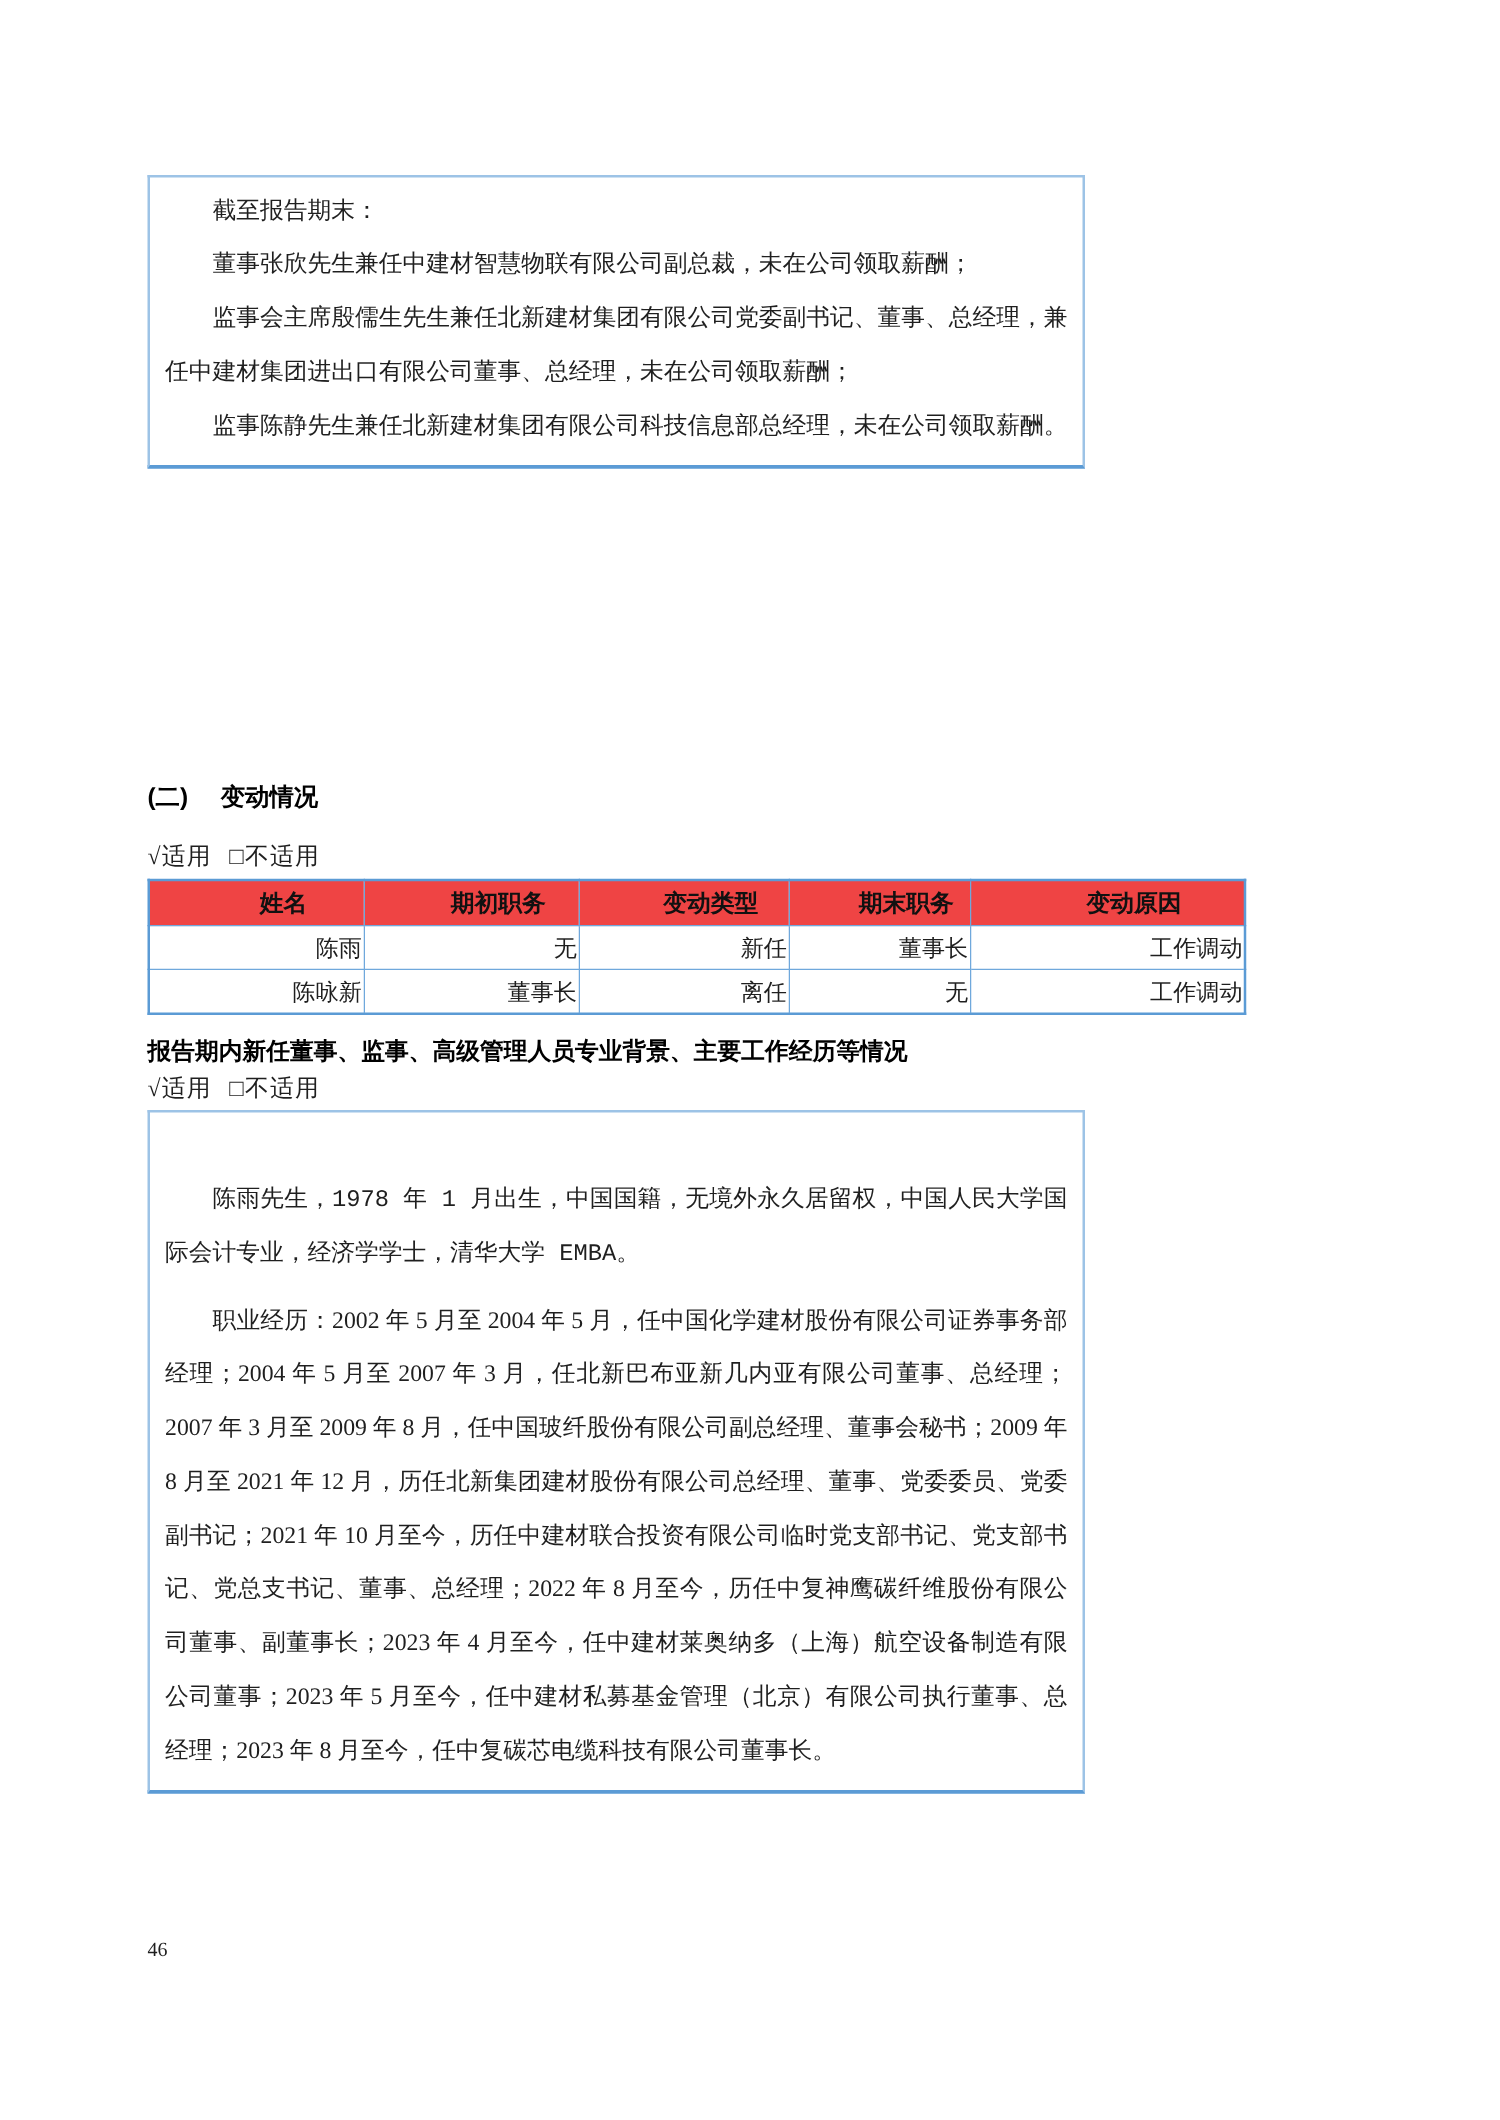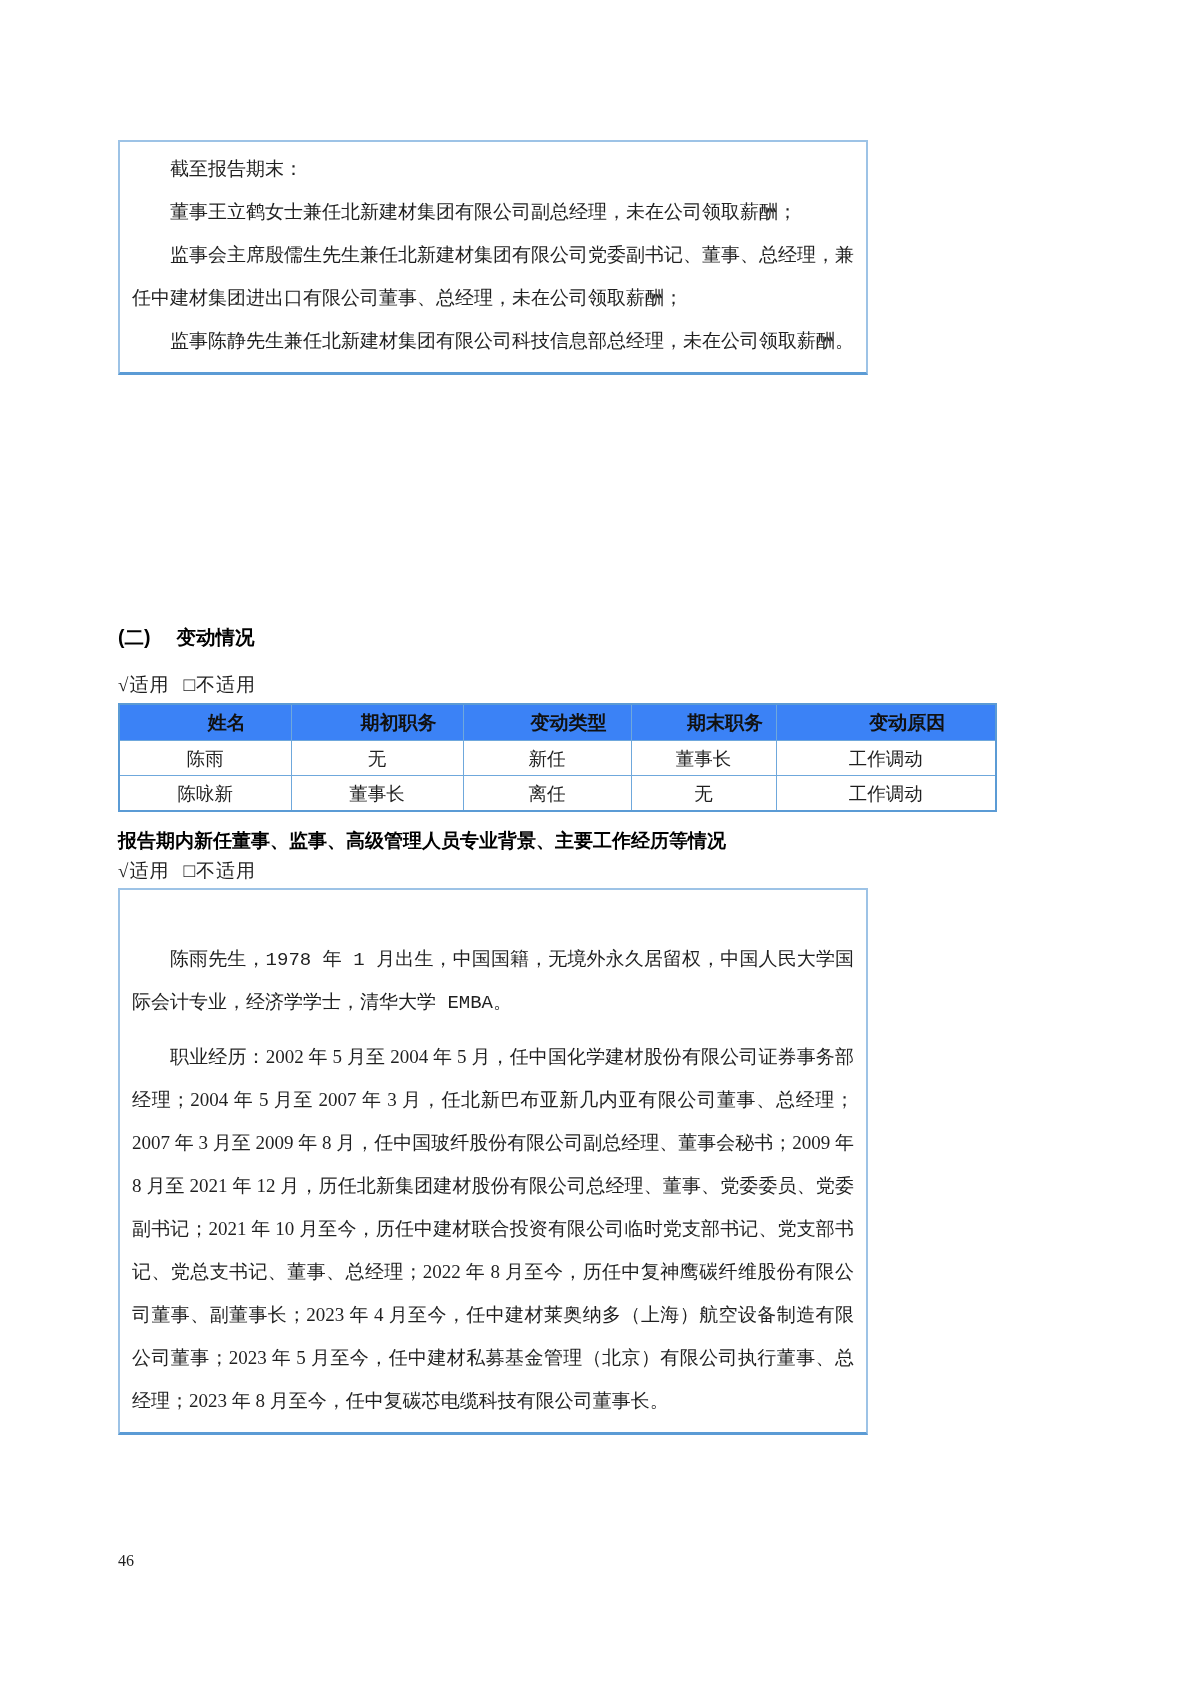--- a/index.html
+++ b/index.html
@@ -39,27 +39,27 @@
     font-size:19px;color:#1f1f1f;letter-spacing:1px;
   }
   .applicable .gap{display:inline-block;width:14px;}
 
   
   table.change{
     border-collapse:collapse;table-layout:fixed;width:877px;
     border:2px solid #5B9BD5;
   }
   table.change th{
-    border:1px solid #6FA8DC;background:#3b82f6;
+    border:1px solid #6FA8DC;background:#ef4444;
     font-family:Liberation Serif, serif;
     font-weight:bold;font-size:19px;color:#111;
     height:33px;text-align:center;padding-left:44px;
   }
   table.change td{
-    border:1px solid #6FA8DC;height:32px;text-align:center;
+    border:1px solid #6FA8DC;height:32px;text-align:right;
     font-size:18.5px;color:#1f1f1f;background:#fff;
   }
 
   
   .bio-title{
     margin:4px 0 0 0;
     font-family:"Liberation Sans","DejaVu Sans",sans-serif;
     font-weight:bold;font-size:19.5px;line-height:40px;color:#000;
     text-indent:0;
   }
@@ -69,21 +69,21 @@
   .pagenum{
     position:absolute;top:1552px;left:118px;width:877px;
     text-align:left;font-size:16px;color:#1f1f1f;
   }
 </style>
 </head>
 <body>
 
 <div class="col bluebox" style="top:140px;">
   <p>截至报告期末：</p>
-  <p>董事王立鹤女士兼任北新建材集团有限公司副总经理，未在公司领取薪酬；</p>
+  <p>董事张欣先生兼任中建材智慧物联有限公司副总裁，未在公司领取薪酬；</p>
   <p>监事会主席殷儒生先生兼任北新建材集团有限公司党委副书记、董事、总经理，兼任中建材集团进出口有限公司董事、总经理，未在公司领取薪酬；</p>
   <p>监事陈静先生兼任北新建材集团有限公司科技信息部总经理，未在公司领取薪酬。</p>
 </div>
 
 <div class="col sec-heading">
   <span>(二)</span>
   <span>变动情况</span>
 </div>
 
 <div class="col applicable" style="top:672px;">

